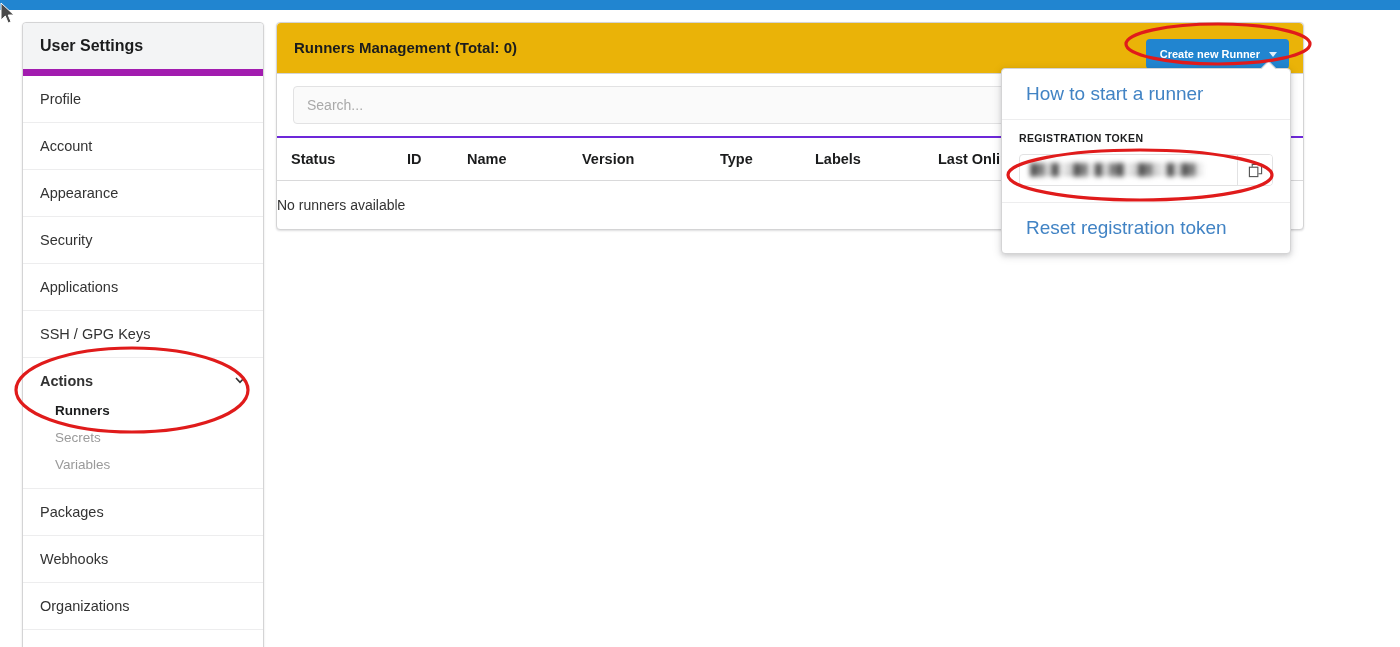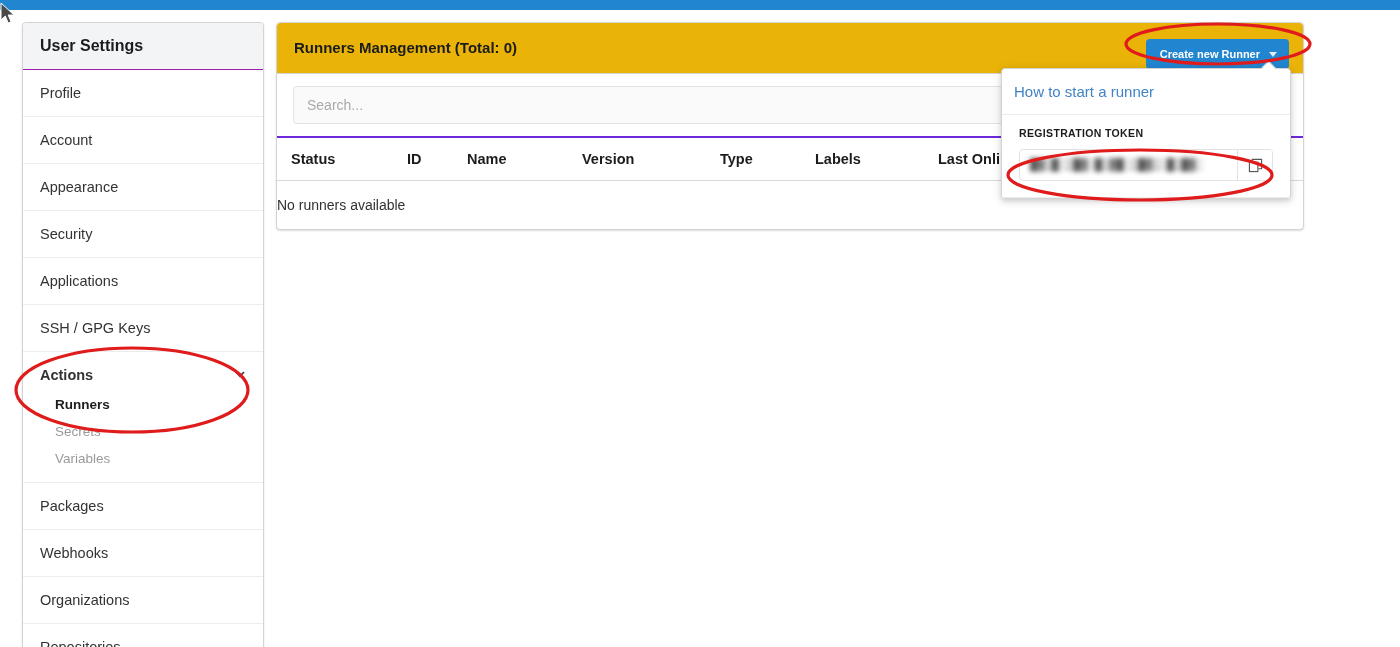--- a/index.html
+++ b/index.html
@@ -40,21 +40,21 @@
     left: 22px; top: 22px;
     width: 240px;
     background: #ffffff;
     border: 1px solid #d4d4d5;
     border-radius: 4px;
     box-shadow: 0 1px 2px 0 rgba(34,36,38,.15);
   }
   .side-head {
     padding: 14px 17px;
     background: #f3f4f5;
-    border-bottom: 1px solid #a21caf;
+    border-bottom: 7px solid #a21caf;
     font-size: 16px;
     font-weight: bold;
     color: #1b1c1d;
     border-radius: 4px 4px 0 0;
   }
   .side-item {
     padding: 15px 17px;
     border-bottom: 1px solid #ededee;
     font-size: 14.5px;
     color: #333;
@@ -183,22 +183,22 @@
     top: -6px;
     right: 16px;
     width: 10px; height: 10px;
     background: #ffffff;
     border-left: 1px solid #d4d4d5;
     border-top: 1px solid #d4d4d5;
     transform: rotate(45deg);
   }
   .dd-link {
     display: block;
-    padding: 14px 12px;
-    font-size: 15px;
+    padding: 14px 24px;
+    font-size: 19px;
     color: #4183c4;
     border-bottom: 1px solid #ededee;
     text-decoration: none;
     cursor: pointer;
   }
   .dd-link:last-child { border-bottom: none; }
   .dd-section {
     padding: 12px 17px 16px 17px;
     border-bottom: 1px solid #ededee;
   }
@@ -367,20 +367,21 @@
       <div class="token-value">█▓▒█░▒█▓░█▒▓█░▒█▓▒░█▒█▓░</div>
       <div class="copy-btn">
         <svg width="15" height="15" viewBox="0 0 16 16">
           <rect x="1.5" y="4.5" width="9" height="10" fill="none" stroke="#555" stroke-width="1.2"></rect>
           <polyline points="4.5,4 4.5,1.5 14.5,1.5 14.5,11.5 11,11.5" fill="none" stroke="#555" stroke-width="1.2"></polyline>
         </svg>
       </div>
     </div>
   </div>
 
+  <a class="dd-link">Reset registration token</a>
 </div>
 
 <svg class="annot" style="left:6px; top:340px; width:260px; height:100px;" viewBox="0 0 260 100">
   <ellipse cx="126" cy="50" rx="116" ry="42"></ellipse>
 </svg>
 
 <svg class="annot" style="left:1118px; top:18px; width:200px; height:56px;" viewBox="0 0 200 56">
   <ellipse cx="100" cy="26" rx="92" ry="20"></ellipse>
 </svg>
 

